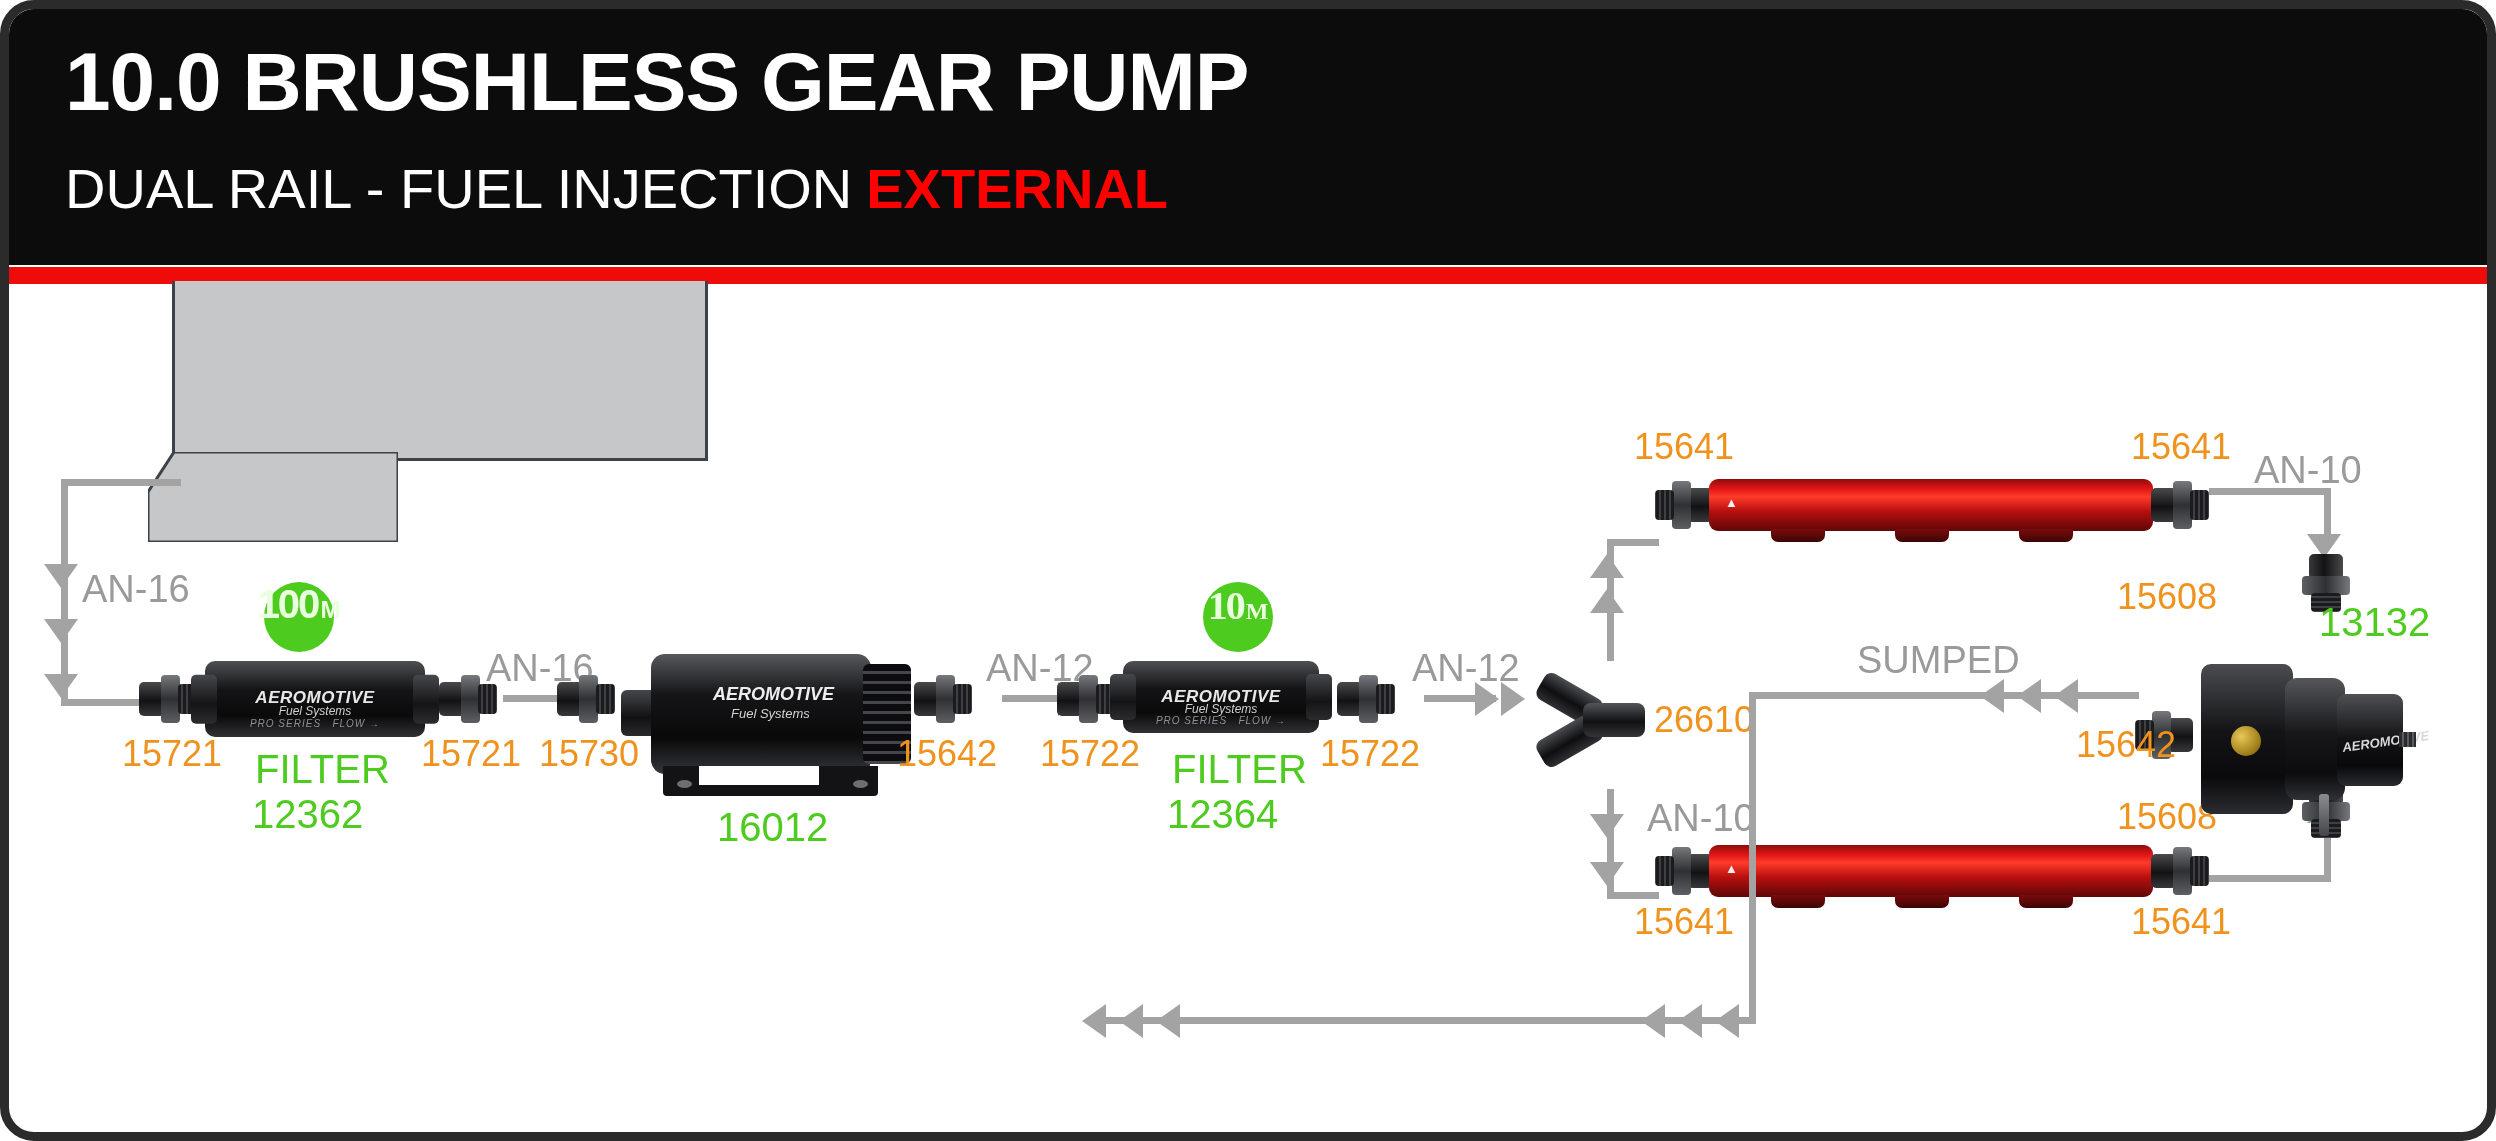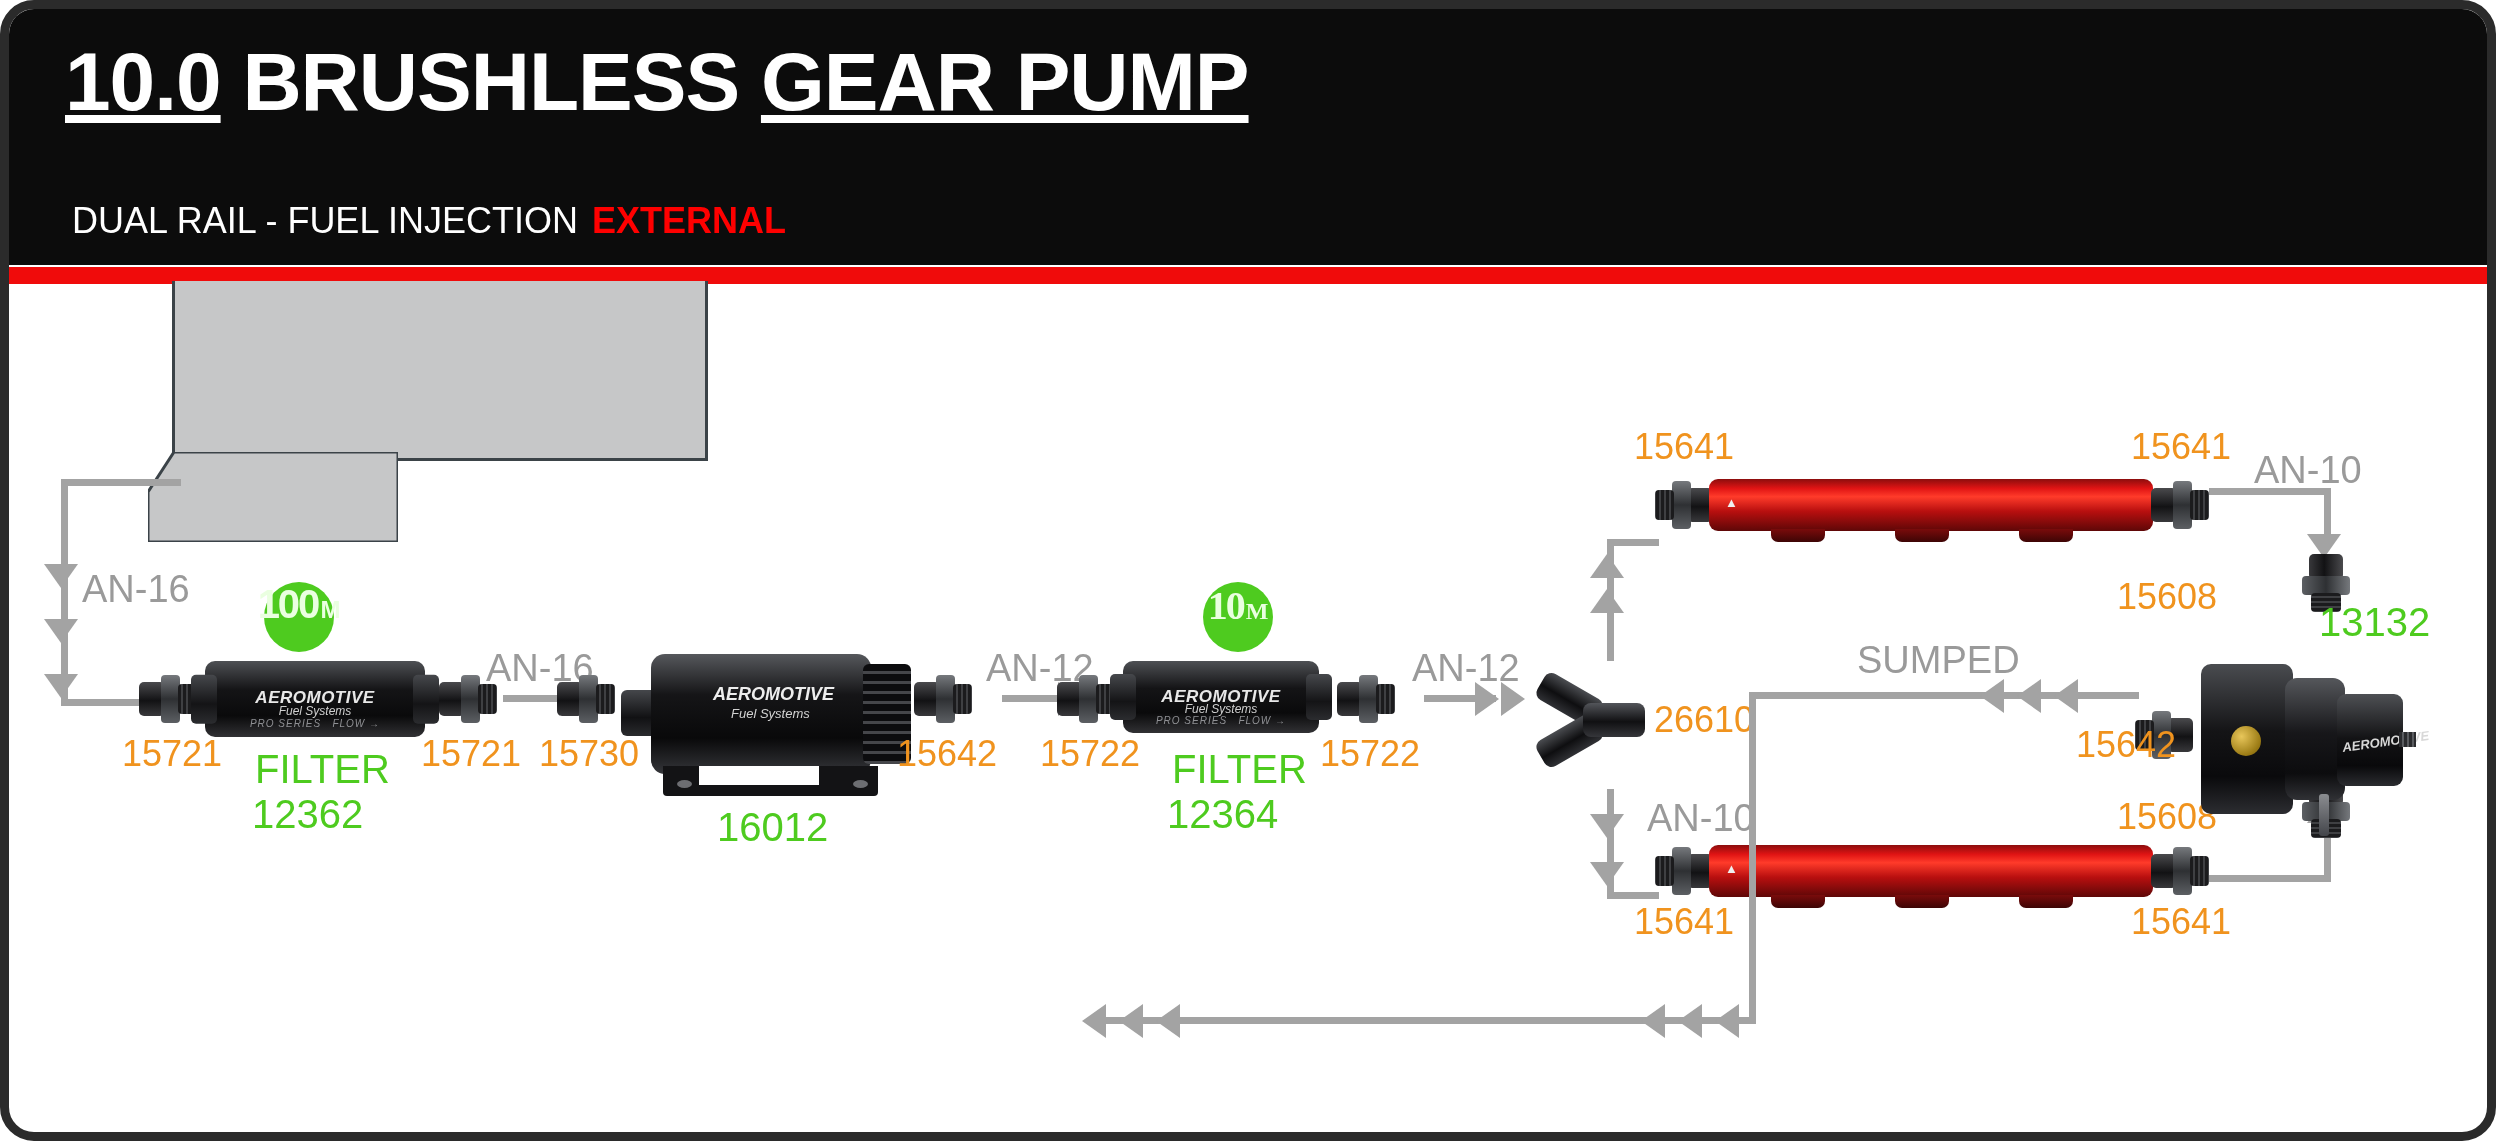--- a/index.html
+++ b/index.html
@@ -7,24 +7,24 @@
 
   #page{position:relative;width:2496px;height:1141px;background:#fff;
         border:9px solid #2b2b2b;border-radius:34px;box-sizing:border-box;overflow:hidden;}
 
   
   #header{position:absolute;left:-10px;top:-10px;width:2516px;height:266px;background:#0c0c0c;
           border-radius:34px 34px 0 0;}
   #headrule{position:absolute;left:-10px;top:258px;width:2516px;height:17px;background:#f00b0b;}
   #title{position:absolute;left:56px;top:32px;white-space:nowrap;color:#fff;
          font-size:82px;line-height:82px;letter-spacing:-1px;}
-  #title .b{font-weight:bold;text-decoration:underline;}
+  #title .b{font-weight:bold;}
   #title .n{font-weight:bold;}
-  #subtitle{position:absolute;left:63px;top:155px;white-space:nowrap;color:#fff;
-            font-size:36px;line-height:50px;font-weight:normal;letter-spacing:0px;margin-top:32px;}
+  #subtitle{position:absolute;left:56px;top:155px;white-space:nowrap;color:#fff;
+            font-size:56px;line-height:50px;font-weight:normal;letter-spacing:0px;}
   #subtitle .ext{color:#ff0000;font-weight:bold;margin-left:14px;}
 
   
   .lbl{position:absolute;white-space:nowrap;line-height:1;}
   .an{color:#9a9a9a;font-size:38px;}
   .pn{color:#f0931e;font-size:36px;}
   .gn{color:#4ecb1f;font-size:40px;}
   .gray-txt{color:#9a9a9a;font-size:38px;}
 
   .line{position:absolute;background:#a3a3a3;}

